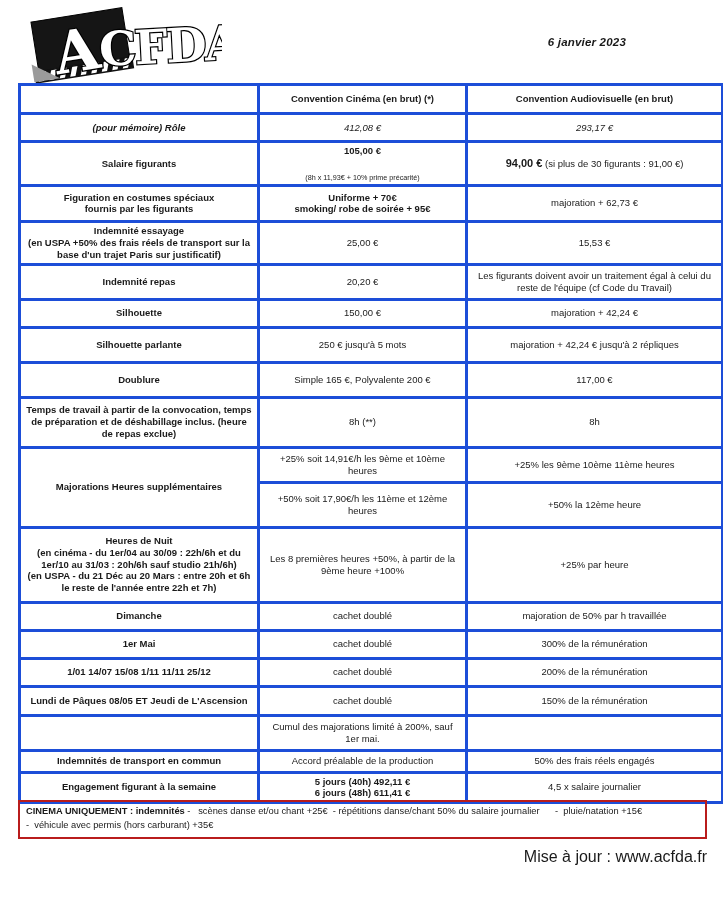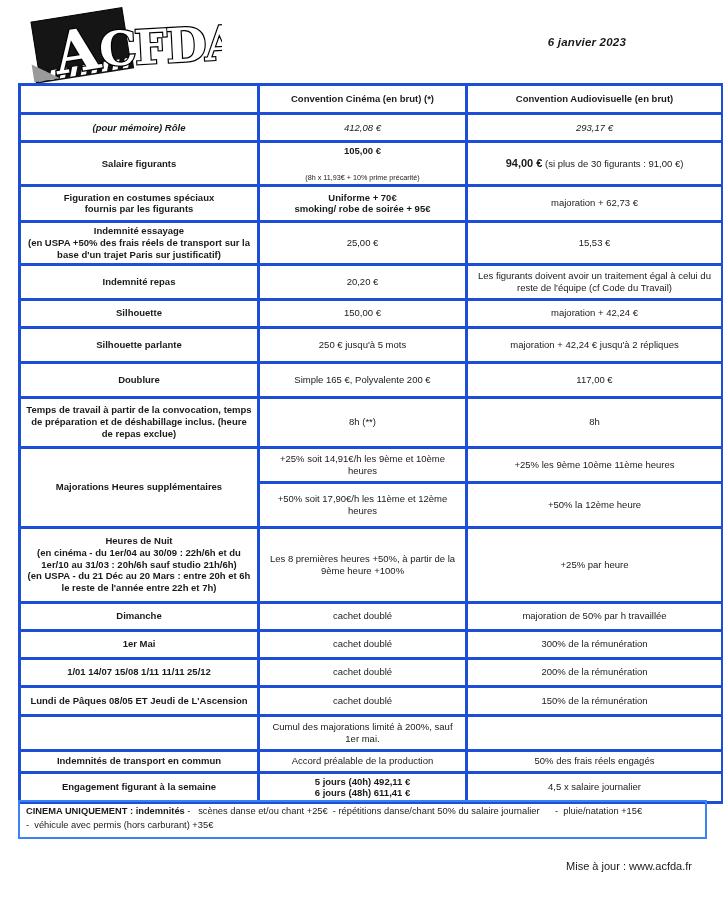--- a/index.html
+++ b/index.html
@@ -36,29 +36,28 @@
   td.label { font-weight:bold; font-size:8.9px; line-height:1.3; }
   .pre { white-space:pre-line;font-weight:bold; }
   .it { font-style:italic; }
   .sub { display:block; font-size:7.2px; margin-top:16px; }
   .big-bold { font-weight:bold; font-size:11px; }
   .bold { font-weight:bold; }
 
   
   .footnote {
     position:absolute; left:18px; top:800px; width:689px;
-    border:2px solid #3b82f6;
+    border:2px solid #b91c1c;
     padding:3px 6px 4px 6px;
     font-size:9.3px; line-height:1.5;
   }
   .footnote .line { white-space:pre-wrap; }
   .update-note {
-    position:absolute; top:848px; right:31px;
-    font-size:11px;
-    margin-top:12px;
+    position:absolute; top:848px; right:16px;
+    font-size:16px;
   }
 </style>
 </head>
 <body>
 
 <div class="page">
 
   <svg class="logo" viewBox="0 0 210 78" xmlns="http://www.w3.org/2000/svg">
     <defs>
       <pattern id="stripes" width="10" height="12" patternUnits="userSpaceOnUse" patternTransform="rotate(20)">

